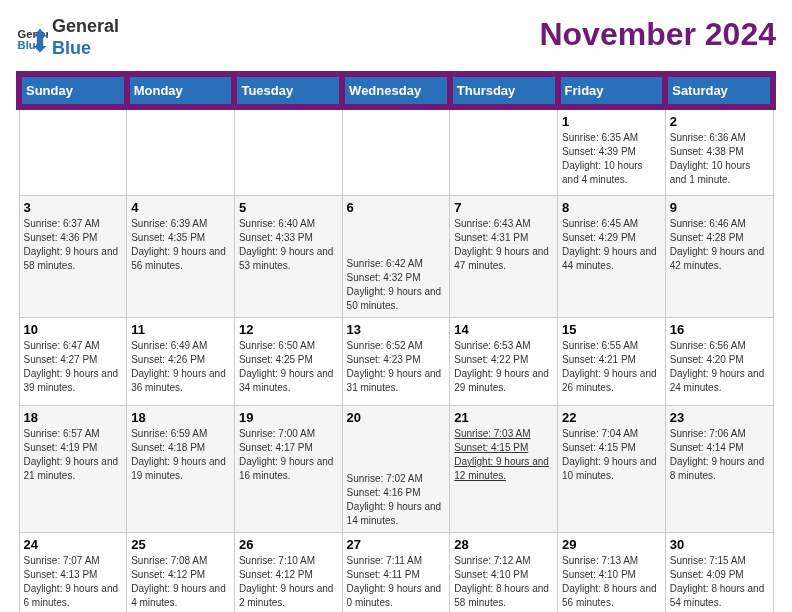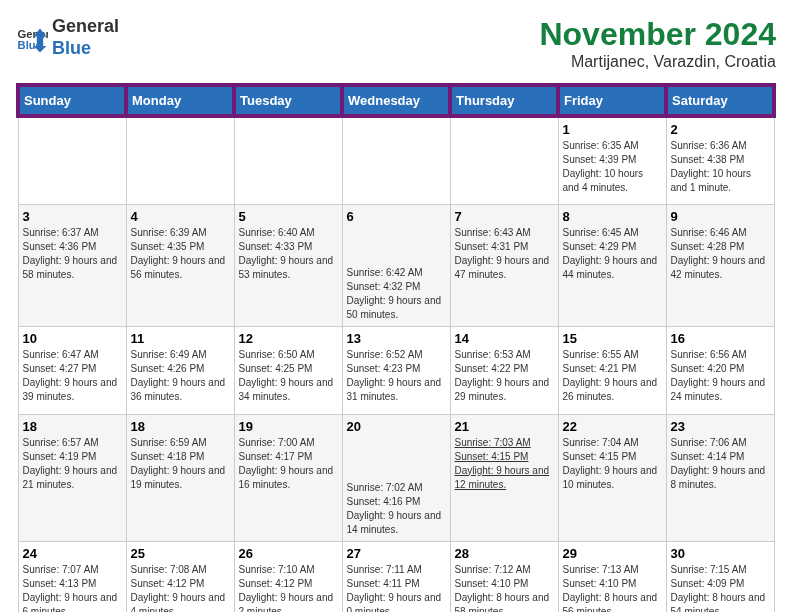--- a/index.html
+++ b/index.html
@@ -31,39 +31,39 @@
     .logo-icon {
       width: 32px;
       height: 32px;
     }
     .title-block {
       text-align: right;
     }
     .month-title {
       font-size: 32px;
       font-weight: bold;
-      color: #15803d;
+      color: #701a75;
     }
     .subtitle {
       font-size: 16px;
       color: #333;
     }
     .calendar {
       width: 100%;
       border-collapse: collapse;
       font-size: 11px;
     }
     .calendar thead th {
       background-color: #2a6fba;
       color: #fff;
       padding: 6px 4px;
       text-align: left;
       font-size: 13px;
       font-weight: bold;
-      border: 4px solid #701a75;
+      border: 6px solid #701a75;
     }
     .calendar tbody td {
       vertical-align: top;
       border: 1px solid #ccc;
       padding: 4px;
       width: calc(100% / 7);
       min-height: 80px;
       height: 88px;
       background: #fff;
     }
@@ -97,21 +97,20 @@
     </svg>
     <div>
       <div class="logo-text">
         <span class="logo-general">General</span><br>
         <span class="logo-blue">Blue</span>
       </div>
     </div>
   </div>
   <div class="title-block">
     <div class="month-title">November 2024</div>
-    <div class="subtitle">Martijanec, Varazdin, Croatia</div>
   </div>
 </div>
 
 <table class="calendar">
   <thead>
     <tr id="header-row">
         <th>Sunday</th>
         <th>Monday</th>
         <th>Tuesday</th>
         <th>Wednesday</th>

